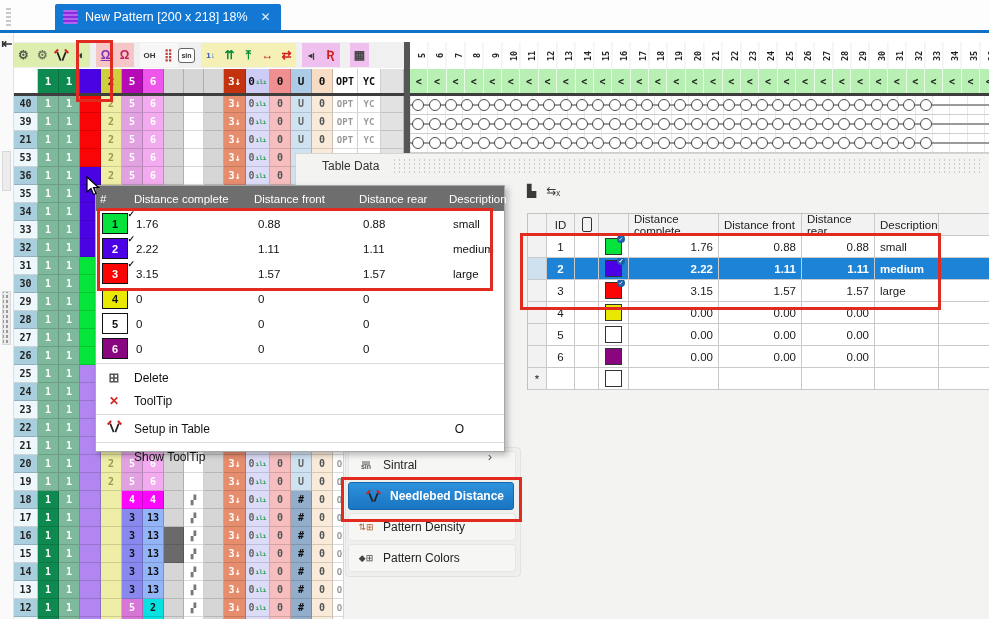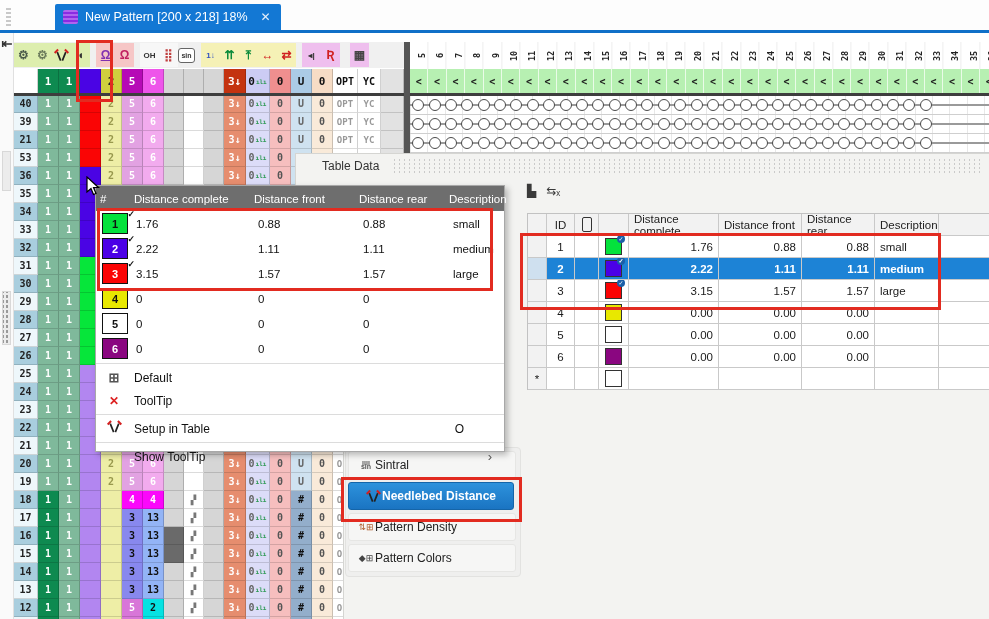--- a/index.html
+++ b/index.html
@@ -64,21 +64,21 @@
   .prow{position:relative;height:18px;display:flex;align-items:center;border-bottom:1px solid #cfcfcf;}
   .prow::before{content:"";position:absolute;left:0;right:0;top:8px;height:2px;background:#9a9a9a;}
   .stitch{width:10px;height:10px;border:1.5px solid #4a4a4a;border-radius:50%;background:#fff;flex:0 0 auto;margin:0 2.2px;position:relative;z-index:1;}
   
   #setup-panel{position:absolute;left:343px;top:153px;width:646px;height:466px;background:#f3f3f1;border-left:1px solid #d5d5d2;border-top:1px solid #d5d5d2;}
   #setup-title-ext{position:absolute;left:295px;top:153px;width:48px;height:32px;background:#f3f3f1;border-top:1px solid #d5d5d2;border-left:1px solid #d5d5d2;}
   #setup-title{position:absolute;left:322px;top:159px;font-size:12px;color:#333;}
   .hatch{position:absolute;background-image:radial-gradient(#cacaca 1px,transparent 1px);background-size:5px 4px;}
   
   #catbox{position:absolute;left:345px;top:447px;width:174px;height:128px;background:#efefee;border:1px solid #e2e2e0;border-radius:4px;}
-  .cat{position:absolute;left:2px;width:168px;height:28px;display:flex;align-items:center;gap:0;padding-left:8px;box-sizing:border-box;background:#f6f6f5;border:1px solid #e6e6e4;border-radius:3px;font-size:12px;color:#222;}
+  .cat{position:absolute;left:2px;width:168px;height:28px;display:flex;align-items:center;gap:8px;padding-left:8px;box-sizing:border-box;background:#f6f6f5;border:1px solid #e6e6e4;border-radius:3px;font-size:12px;color:#222;}
   .cat.sel{background:linear-gradient(#2d92dc,#1a74c2);border:1px solid #1565a8;color:#fff;font-weight:bold;width:166px;padding-left:15px;}
   .cat .cicon{width:18px;height:16px;display:flex;align-items:center;justify-content:center;font-size:9px;color:#555;flex:0 0 auto;}
   .cat .cicon svg{width:17px;height:15px;}
   .sin-ico{font-size:7px;line-height:4px;text-align:center;color:#555;font-weight:bold;}
   
   #table-icons{position:absolute;left:527px;top:184px;display:flex;gap:10px;}
   .ticon2{font-size:12px;color:#3a3a3a;}
   #dtable{position:absolute;left:527px;top:213px;width:462px;border-top:1px solid #c2c2c2;border-left:1px solid #c2c2c2;background:#84cc16;}
   .trow{display:flex;height:22px;box-sizing:border-box;background:#fff;}
   .trow.thead{background:#f2f2f2;}
@@ -1167,21 +1167,21 @@
           <span class="mval mv-cmp">0</span>
           <span class="mval mv-fr">0</span>
           <span class="mval mv-re">0</span>
           <span class="mval mv-de"></span>
         </div>
       </div>
     <div class="msep"></div>
     <div id="cmenu-items">
         <div class="mitem">
           <span class="mic grid2">⊞</span>
-          <span>Default</span>
+          <span>Delete</span>
         </div>
         <div class="mitem">
           <span class="mic del">✕</span>
           <span>ToolTip</span>
         </div>
         <div class="msep"></div>
         <div class="mitem">
           <span class="mic"><svg class="nbsvg" viewBox="0 0 20 16">
               <line x1="5" y1="4" x2="9" y2="14"></line>
               <line x1="15" y1="4" x2="11" y2="14"></line>

